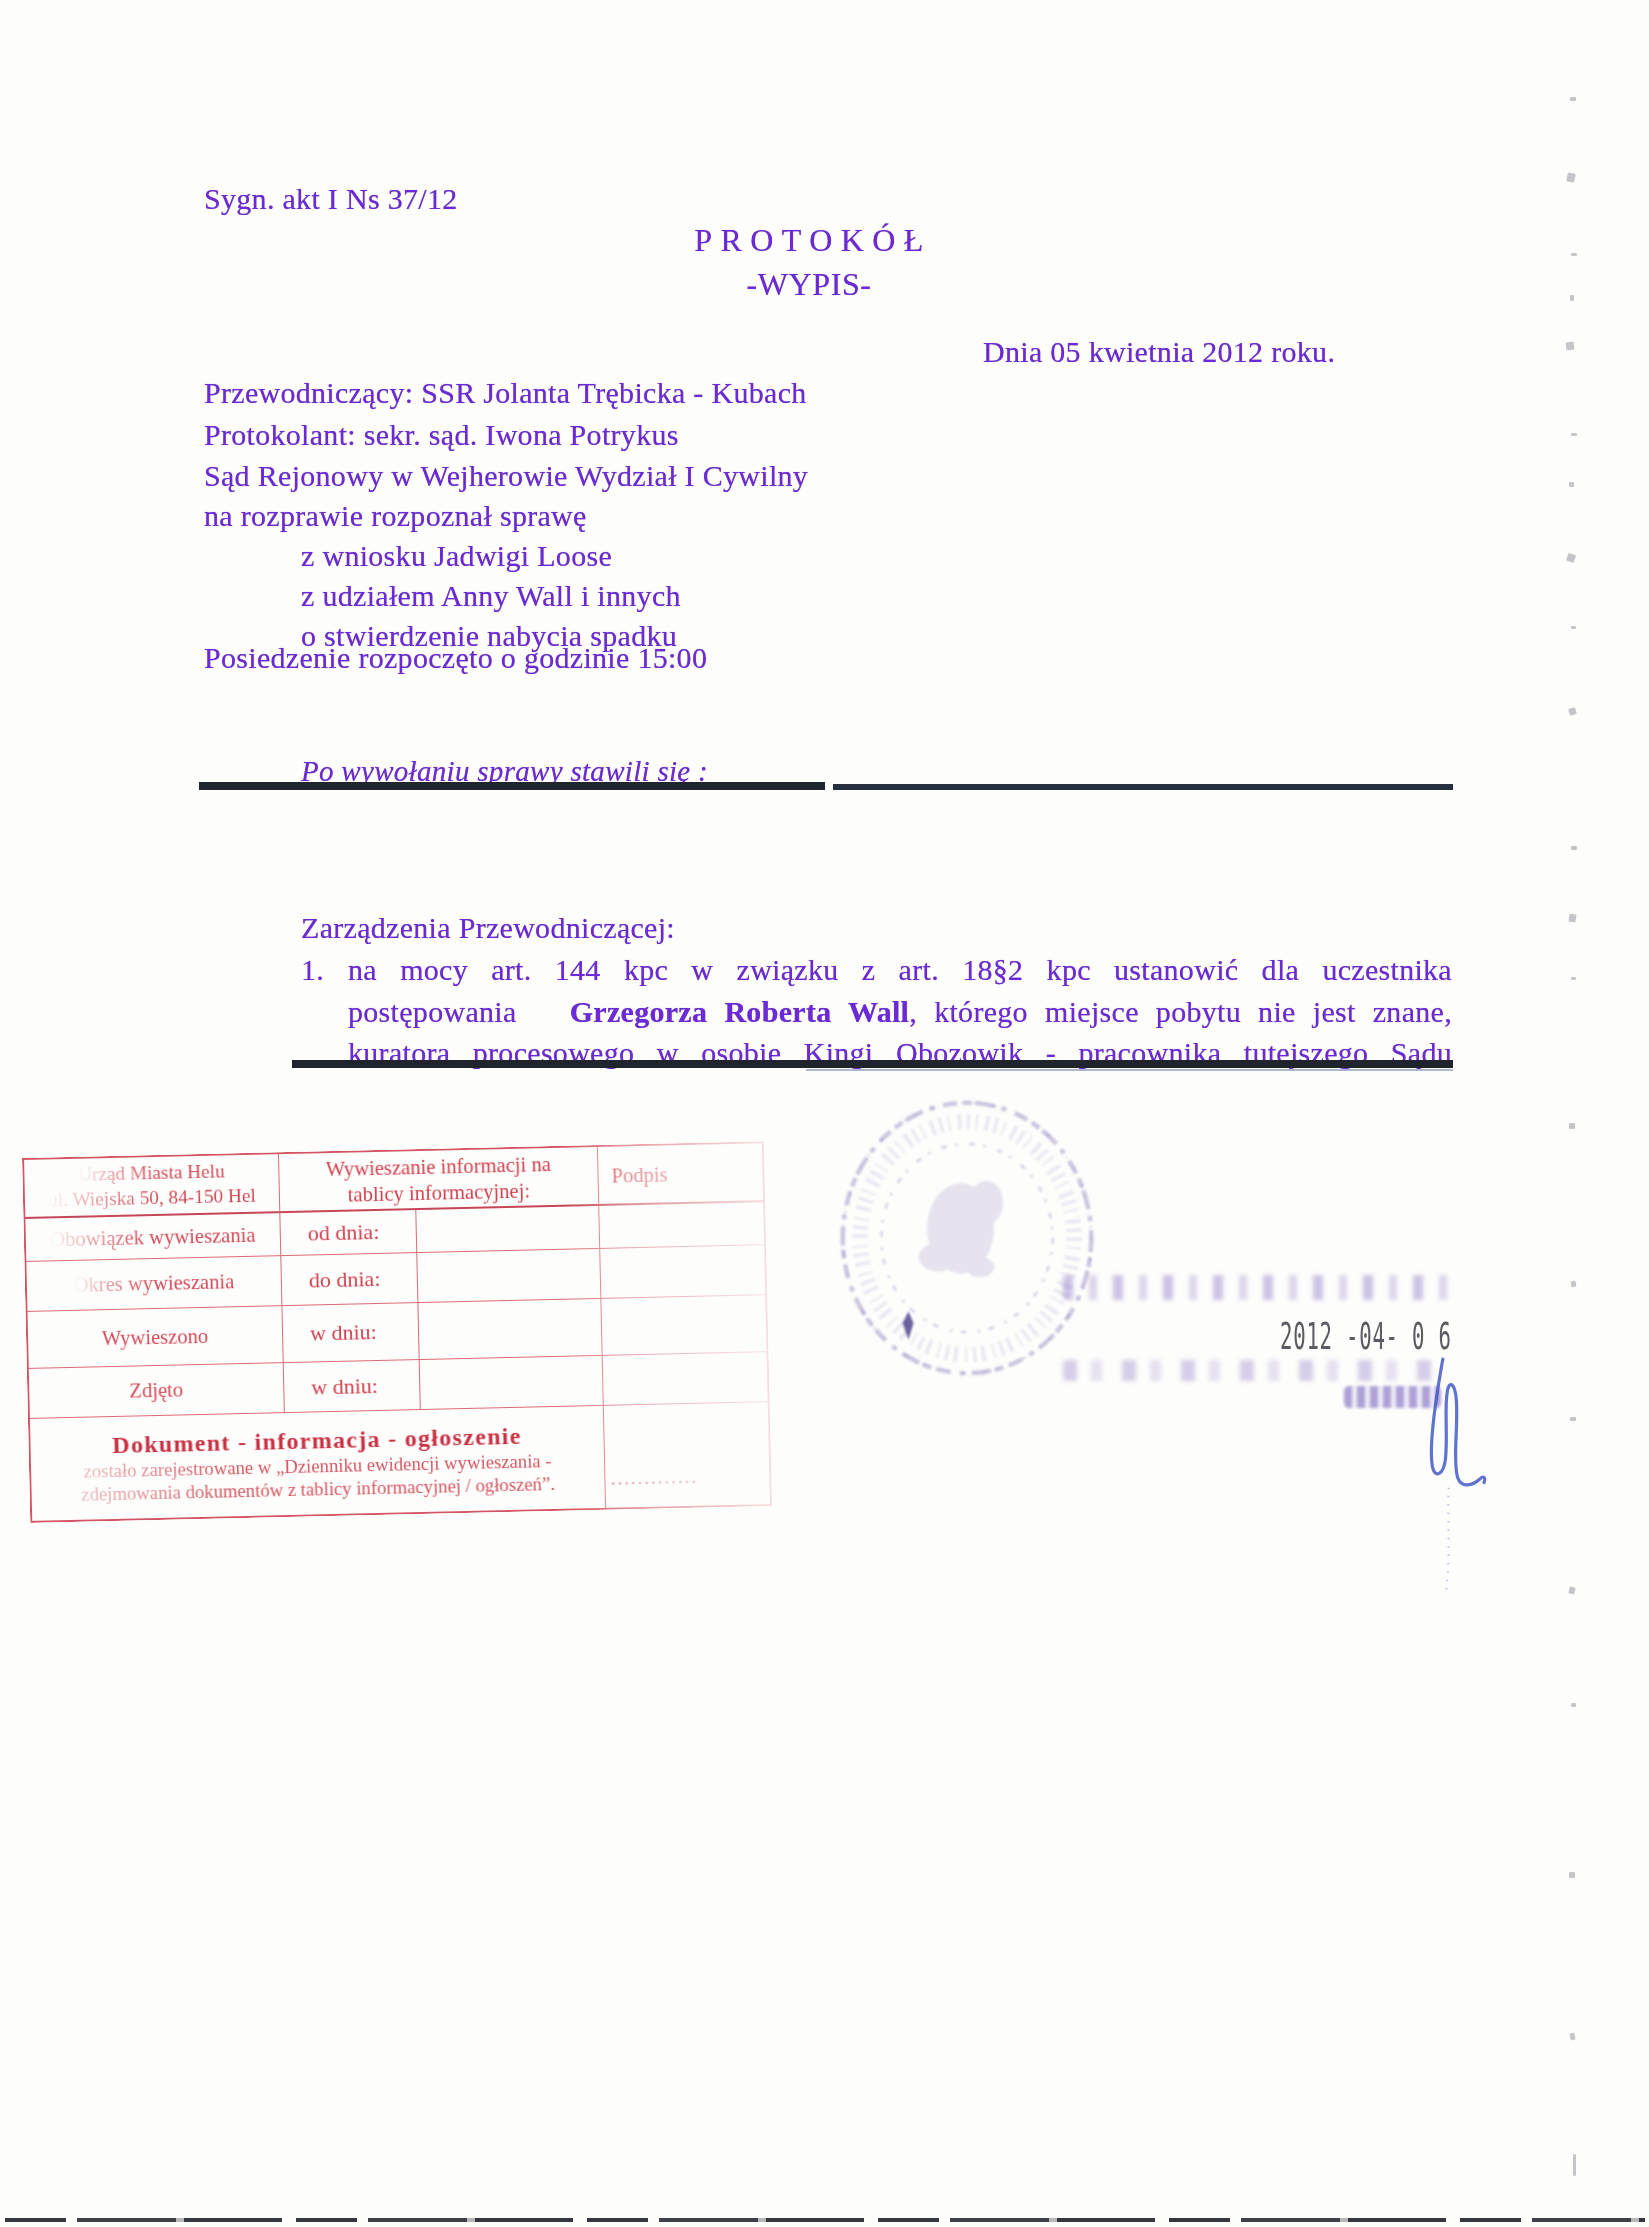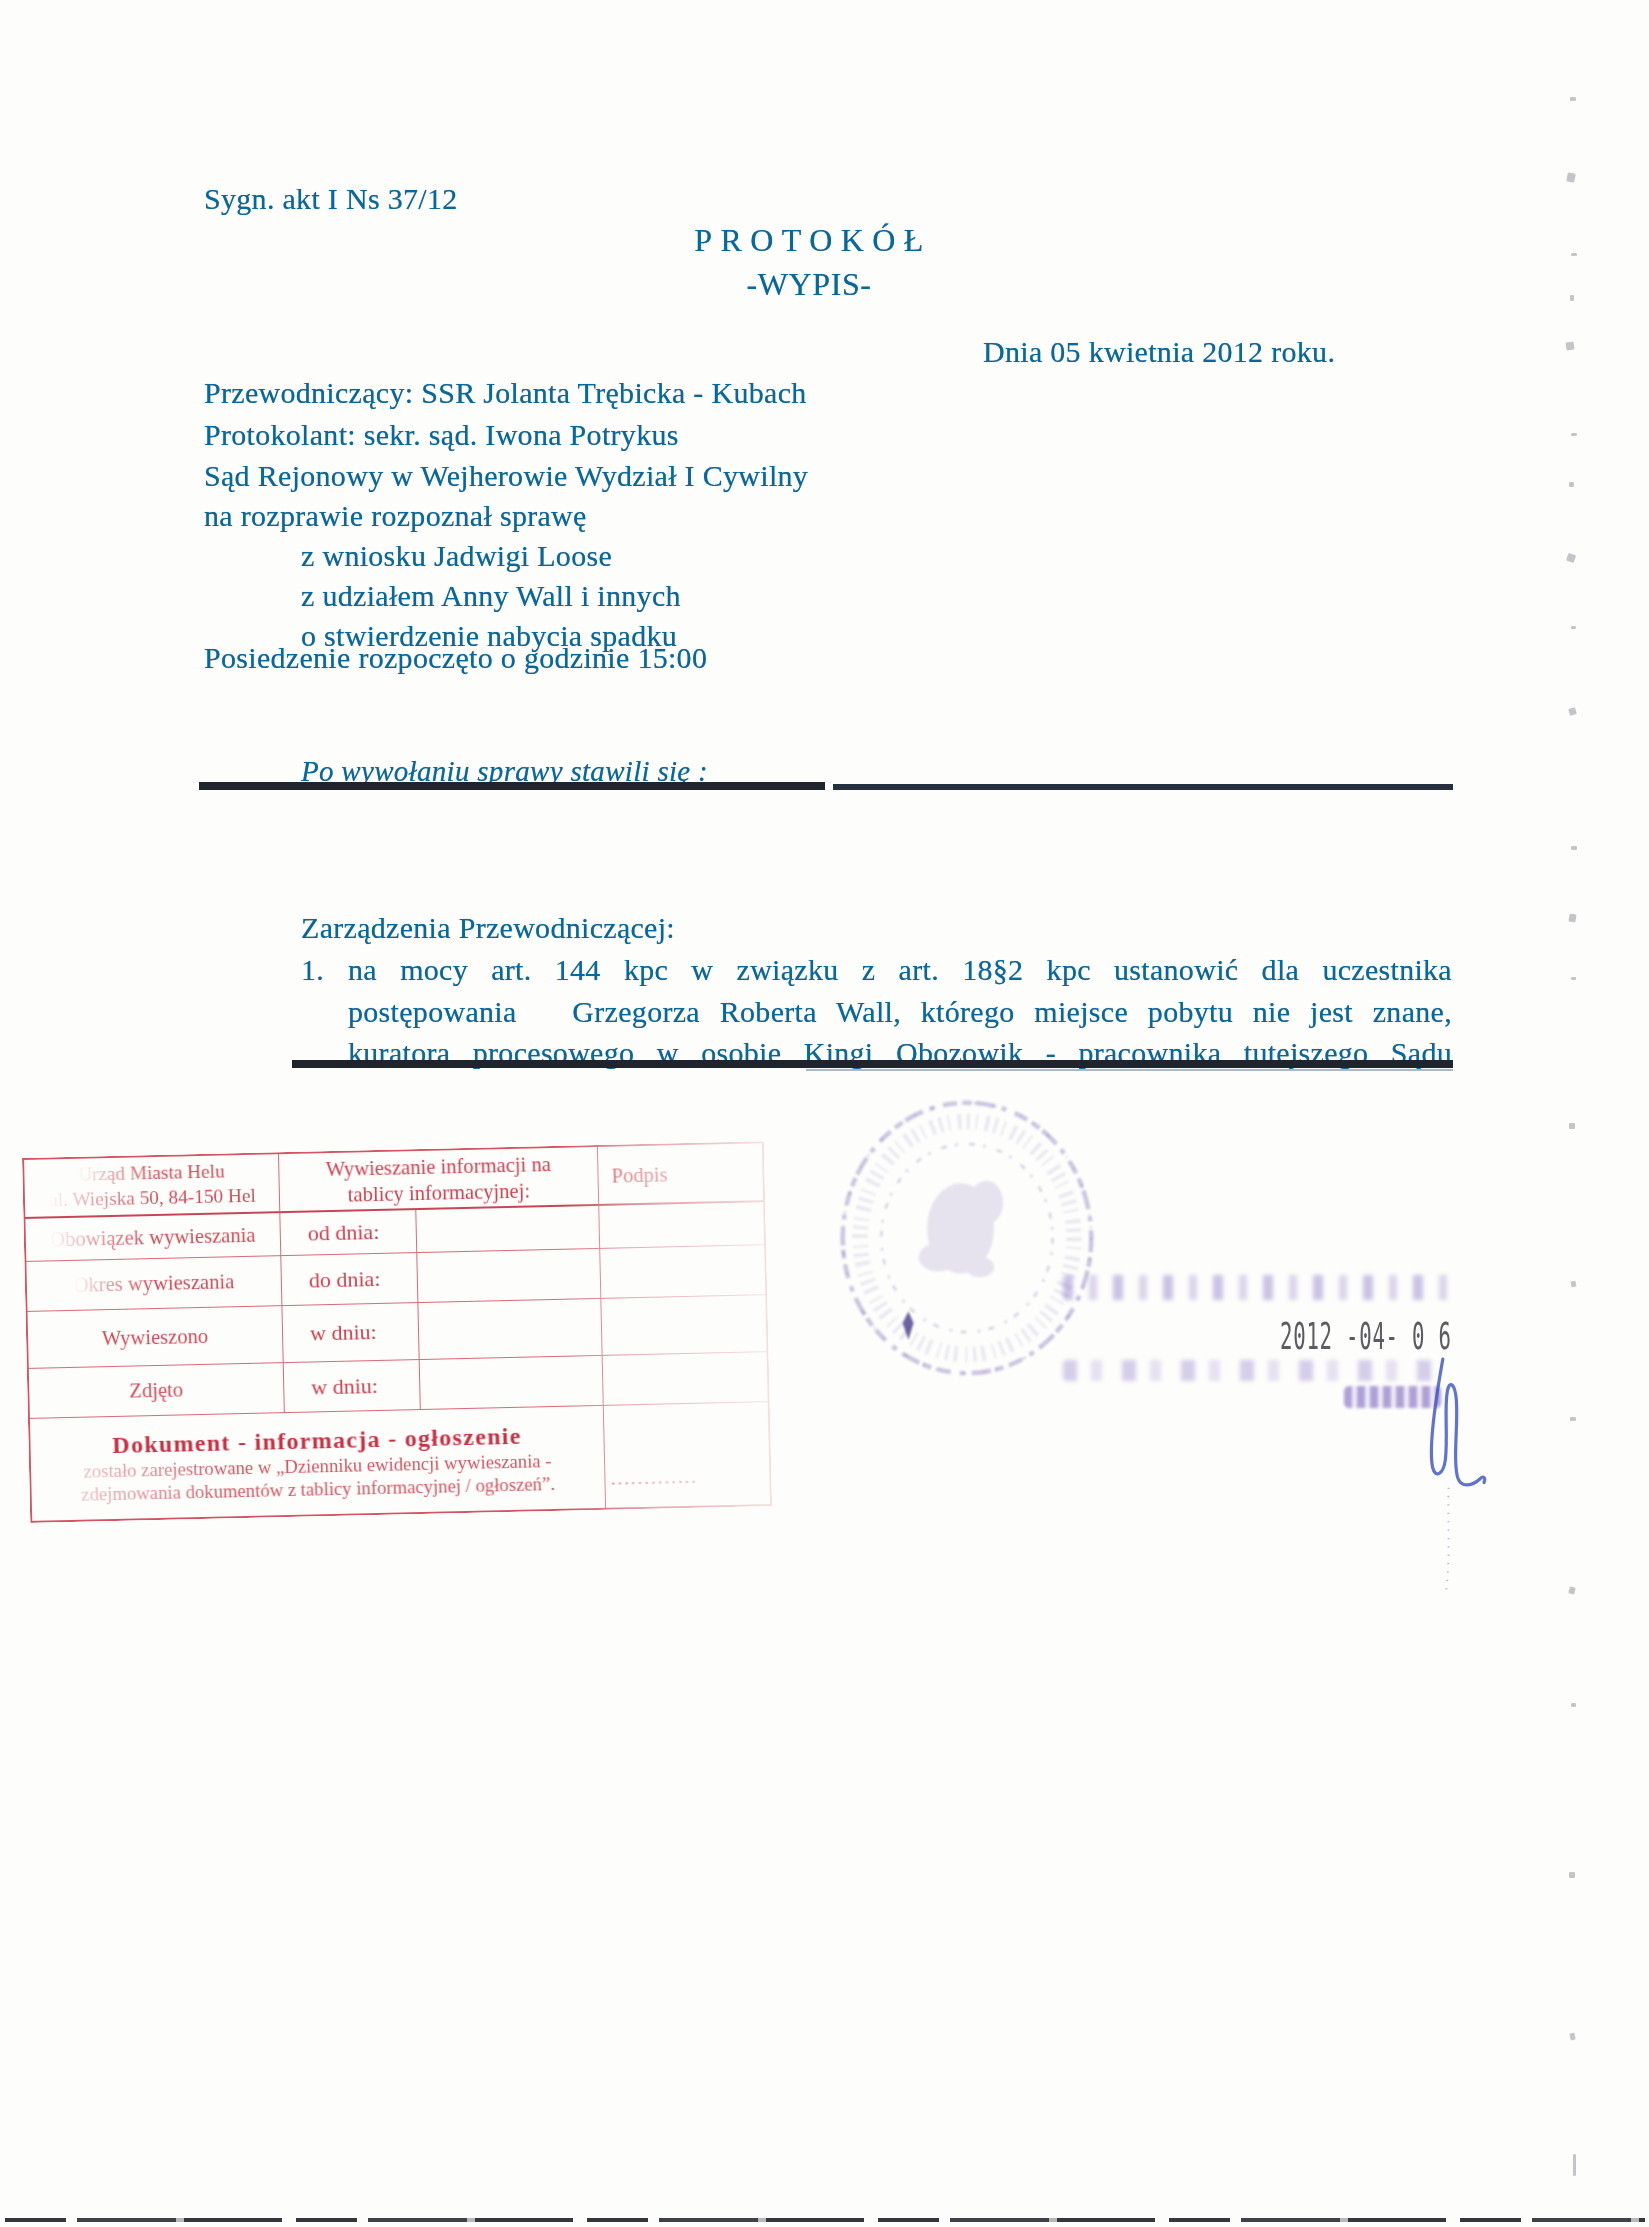--- a/index.html
+++ b/index.html
@@ -4,32 +4,32 @@
 <style>
   html,body{margin:0;padding:0;background:#e8e8e6;}
   #page{
     position:relative;width:1650px;height:2227px;margin:0 auto;
     background:#fdfdfb;overflow:hidden;
     font-family:"Liberation Serif", serif;color:#26262f;
   }
   
   .tx{
     position:absolute;white-space:nowrap;font-size:30px;line-height:1.15;
-    color:#0369a1;text-shadow:0 0 0.8px rgba(34,34,46,.55);
+    color:#6d28d9;text-shadow:0 0 0.8px rgba(34,34,46,.55);
     letter-spacing:0.3px;
   }
   .center{transform:translateX(-50%);text-align:center;}
   .title{font-size:32px;letter-spacing:8.4px;}
   .subtitle{font-size:32px;letter-spacing:0.6px;}
   .italic{font-style:italic;font-size:29px;}
   .just{
     white-space:normal;text-align:justify;text-align-last:justify;
     overflow:hidden;height:37px;
   }
-  .b{font-weight:normal;margin-left:36px;}
+  .b{font-weight:bold;margin-left:36px;}
   .rule{position:absolute;background:#20242c;}
   
   #red-stamp{
     position:absolute;left:22px;top:1158px;width:738px;height:361px;
     transform:rotate(-1.3deg);transform-origin:0 0;
     display:grid;grid-template-columns:255px 136px 183px 164px;
     grid-template-rows:59px 43px 50px 57px 50px 102px;
     color:#cf2d46;border:2.6px solid rgba(201,36,56,.78);
     filter:blur(0.3px);
     -webkit-mask-image:linear-gradient(90deg,#000 0,#000 541px,rgba(0,0,0,.55) 612px,rgba(0,0,0,.30) 696px,rgba(0,0,0,.18) 738px);

